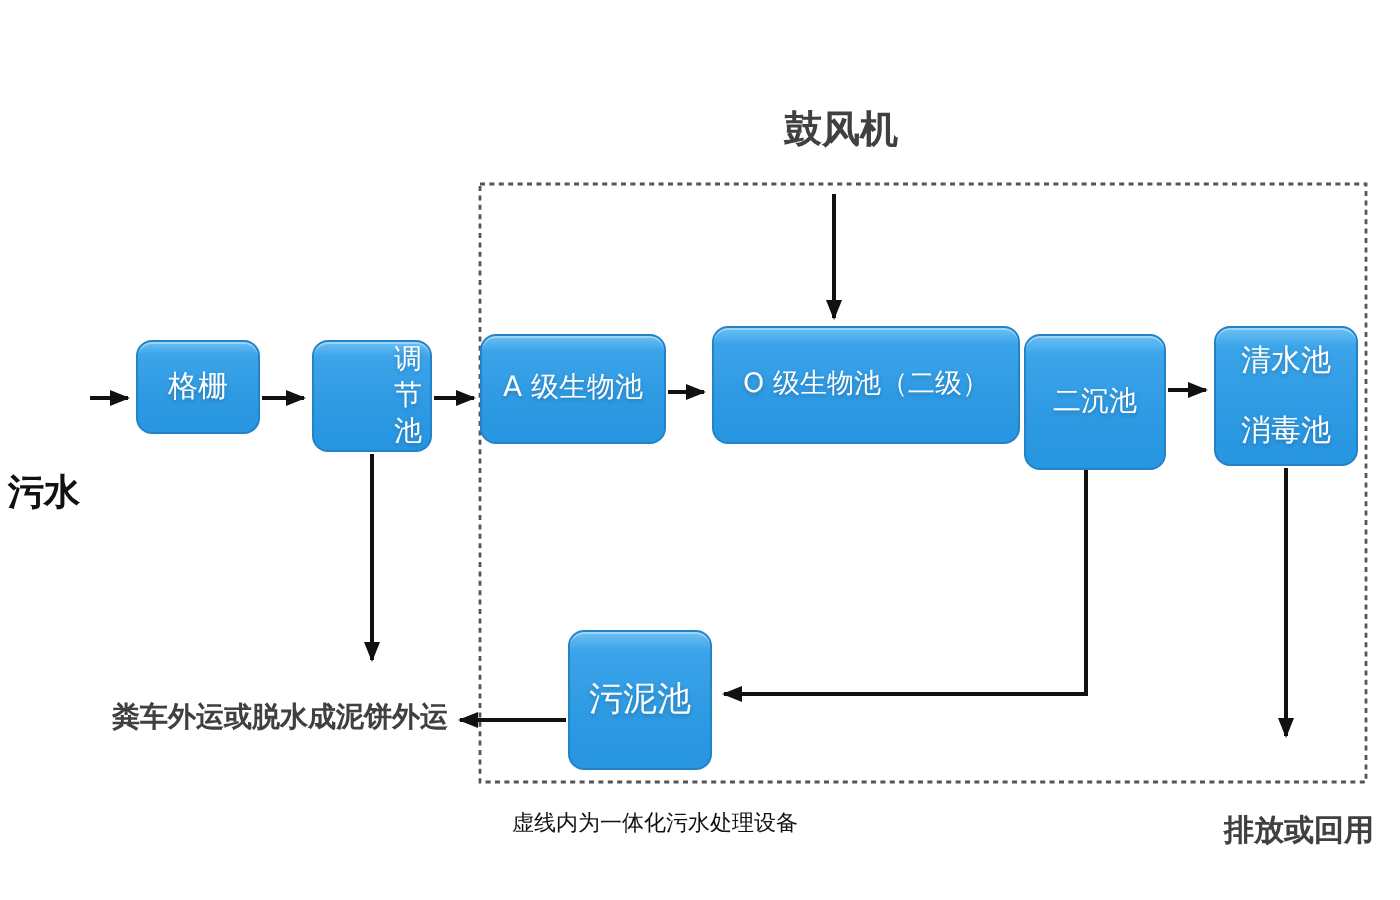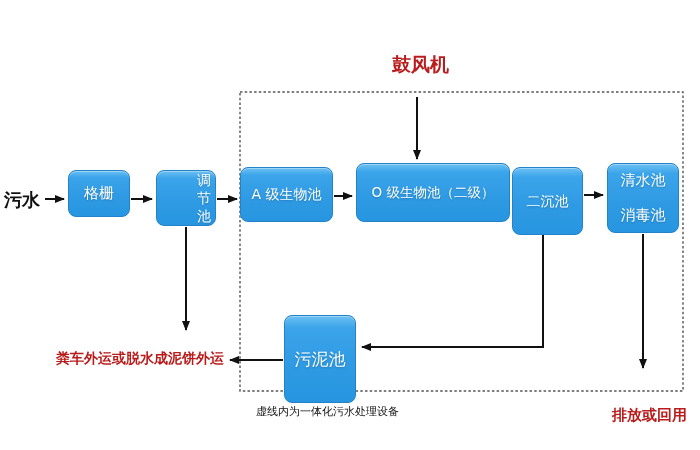--- a/index.html
+++ b/index.html
@@ -15,22 +15,22 @@
     border-radius:8px;
     box-shadow:inset 0 1px 0 rgba(255,255,255,.35);
     color:#ffffff;
     display:flex;flex-direction:column;align-items:center;justify-content:center;
     text-align:center;line-height:1.3;
     text-shadow:0 1px 2px rgba(0,0,0,.22);
     box-sizing:border-box;
   }
   .lbl{position:absolute;white-space:nowrap;}
   .lbl.black{color:#111111;}
-  .lbl.blue{color:#b91c1c;font-weight:bold;}
-  .bold{font-weight:bold;}
+  .lbl.blue{color:#404040;font-weight:bold;}
+  .bold{font-weight:bold;margin-top:46px;}
 </style>
 </head>
 <body>
 
 <div class="canvas">
 
   <svg class="layer" width="700" height="450" viewBox="0 0 700 450">
     <defs>
       <marker id="ah" markerUnits="userSpaceOnUse" markerWidth="12" markerHeight="10" refX="9" refY="4" orient="auto">
         <path d="M0,0 L10,4 L0,8 Z" fill="#111111"></path>
@@ -70,21 +70,21 @@
 
   <div class="tank" style="left:512px;top:167px;width:71px;height:68px;font-size:14px;">
     <span>二沉池</span>
   </div>
 
   <div class="tank" style="left:607px;top:163px;width:72px;height:70px;font-size:15px;gap:16px;">
     <span>清水池</span>
     <span>消毒池</span>
   </div>
 
-  <div class="tank" style="left:284px;top:315px;width:72px;height:88px;font-size:17px;">
+  <div class="tank" style="left:284px;top:315px;width:72px;height:70px;font-size:17px;">
     <span>污泥池</span>
   </div>
 
   <div class="lbl black bold" style="left:4px;top:188px;font-size:18px;">污水</div>
 
   <div class="lbl blue" style="left:392px;top:52px;font-size:19px;">鼓风机</div>
 
   <div class="lbl blue" style="left:56px;top:350px;font-size:14px;">粪车外运或脱水成泥饼外运</div>
 
   <div class="lbl black" style="left:256px;top:404px;font-size:11px;">虚线内为一体化污水处理设备</div>

